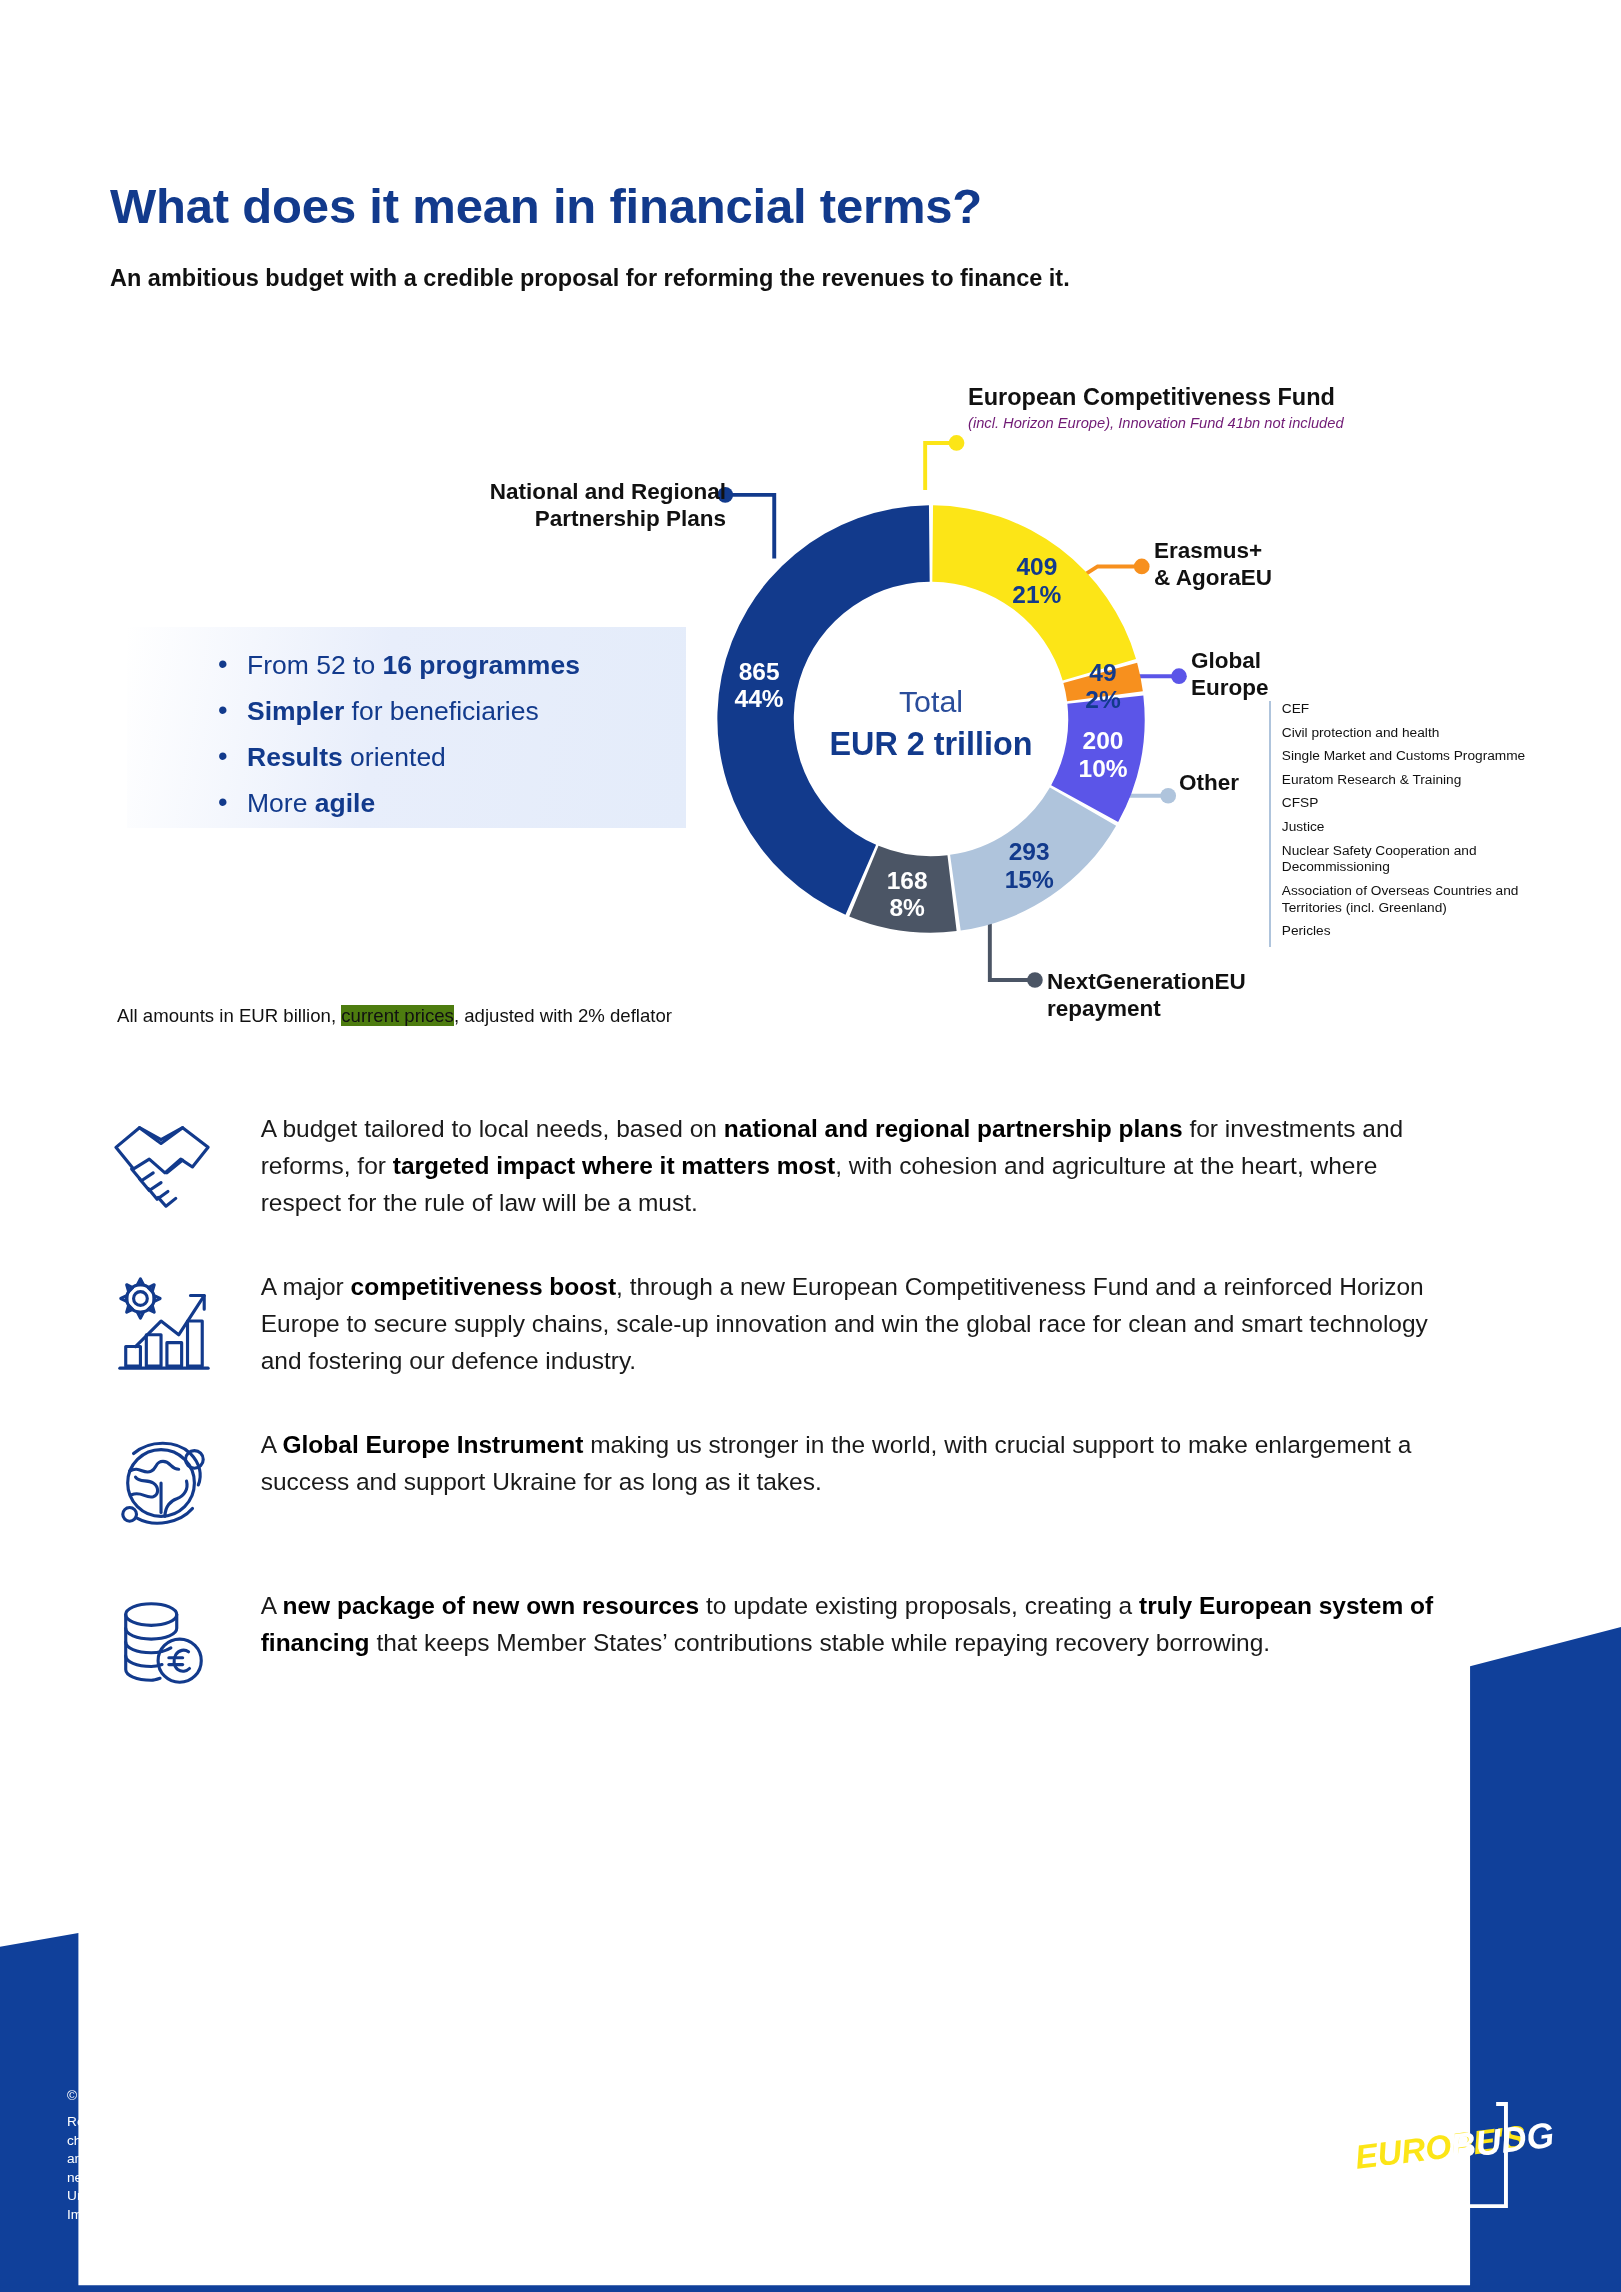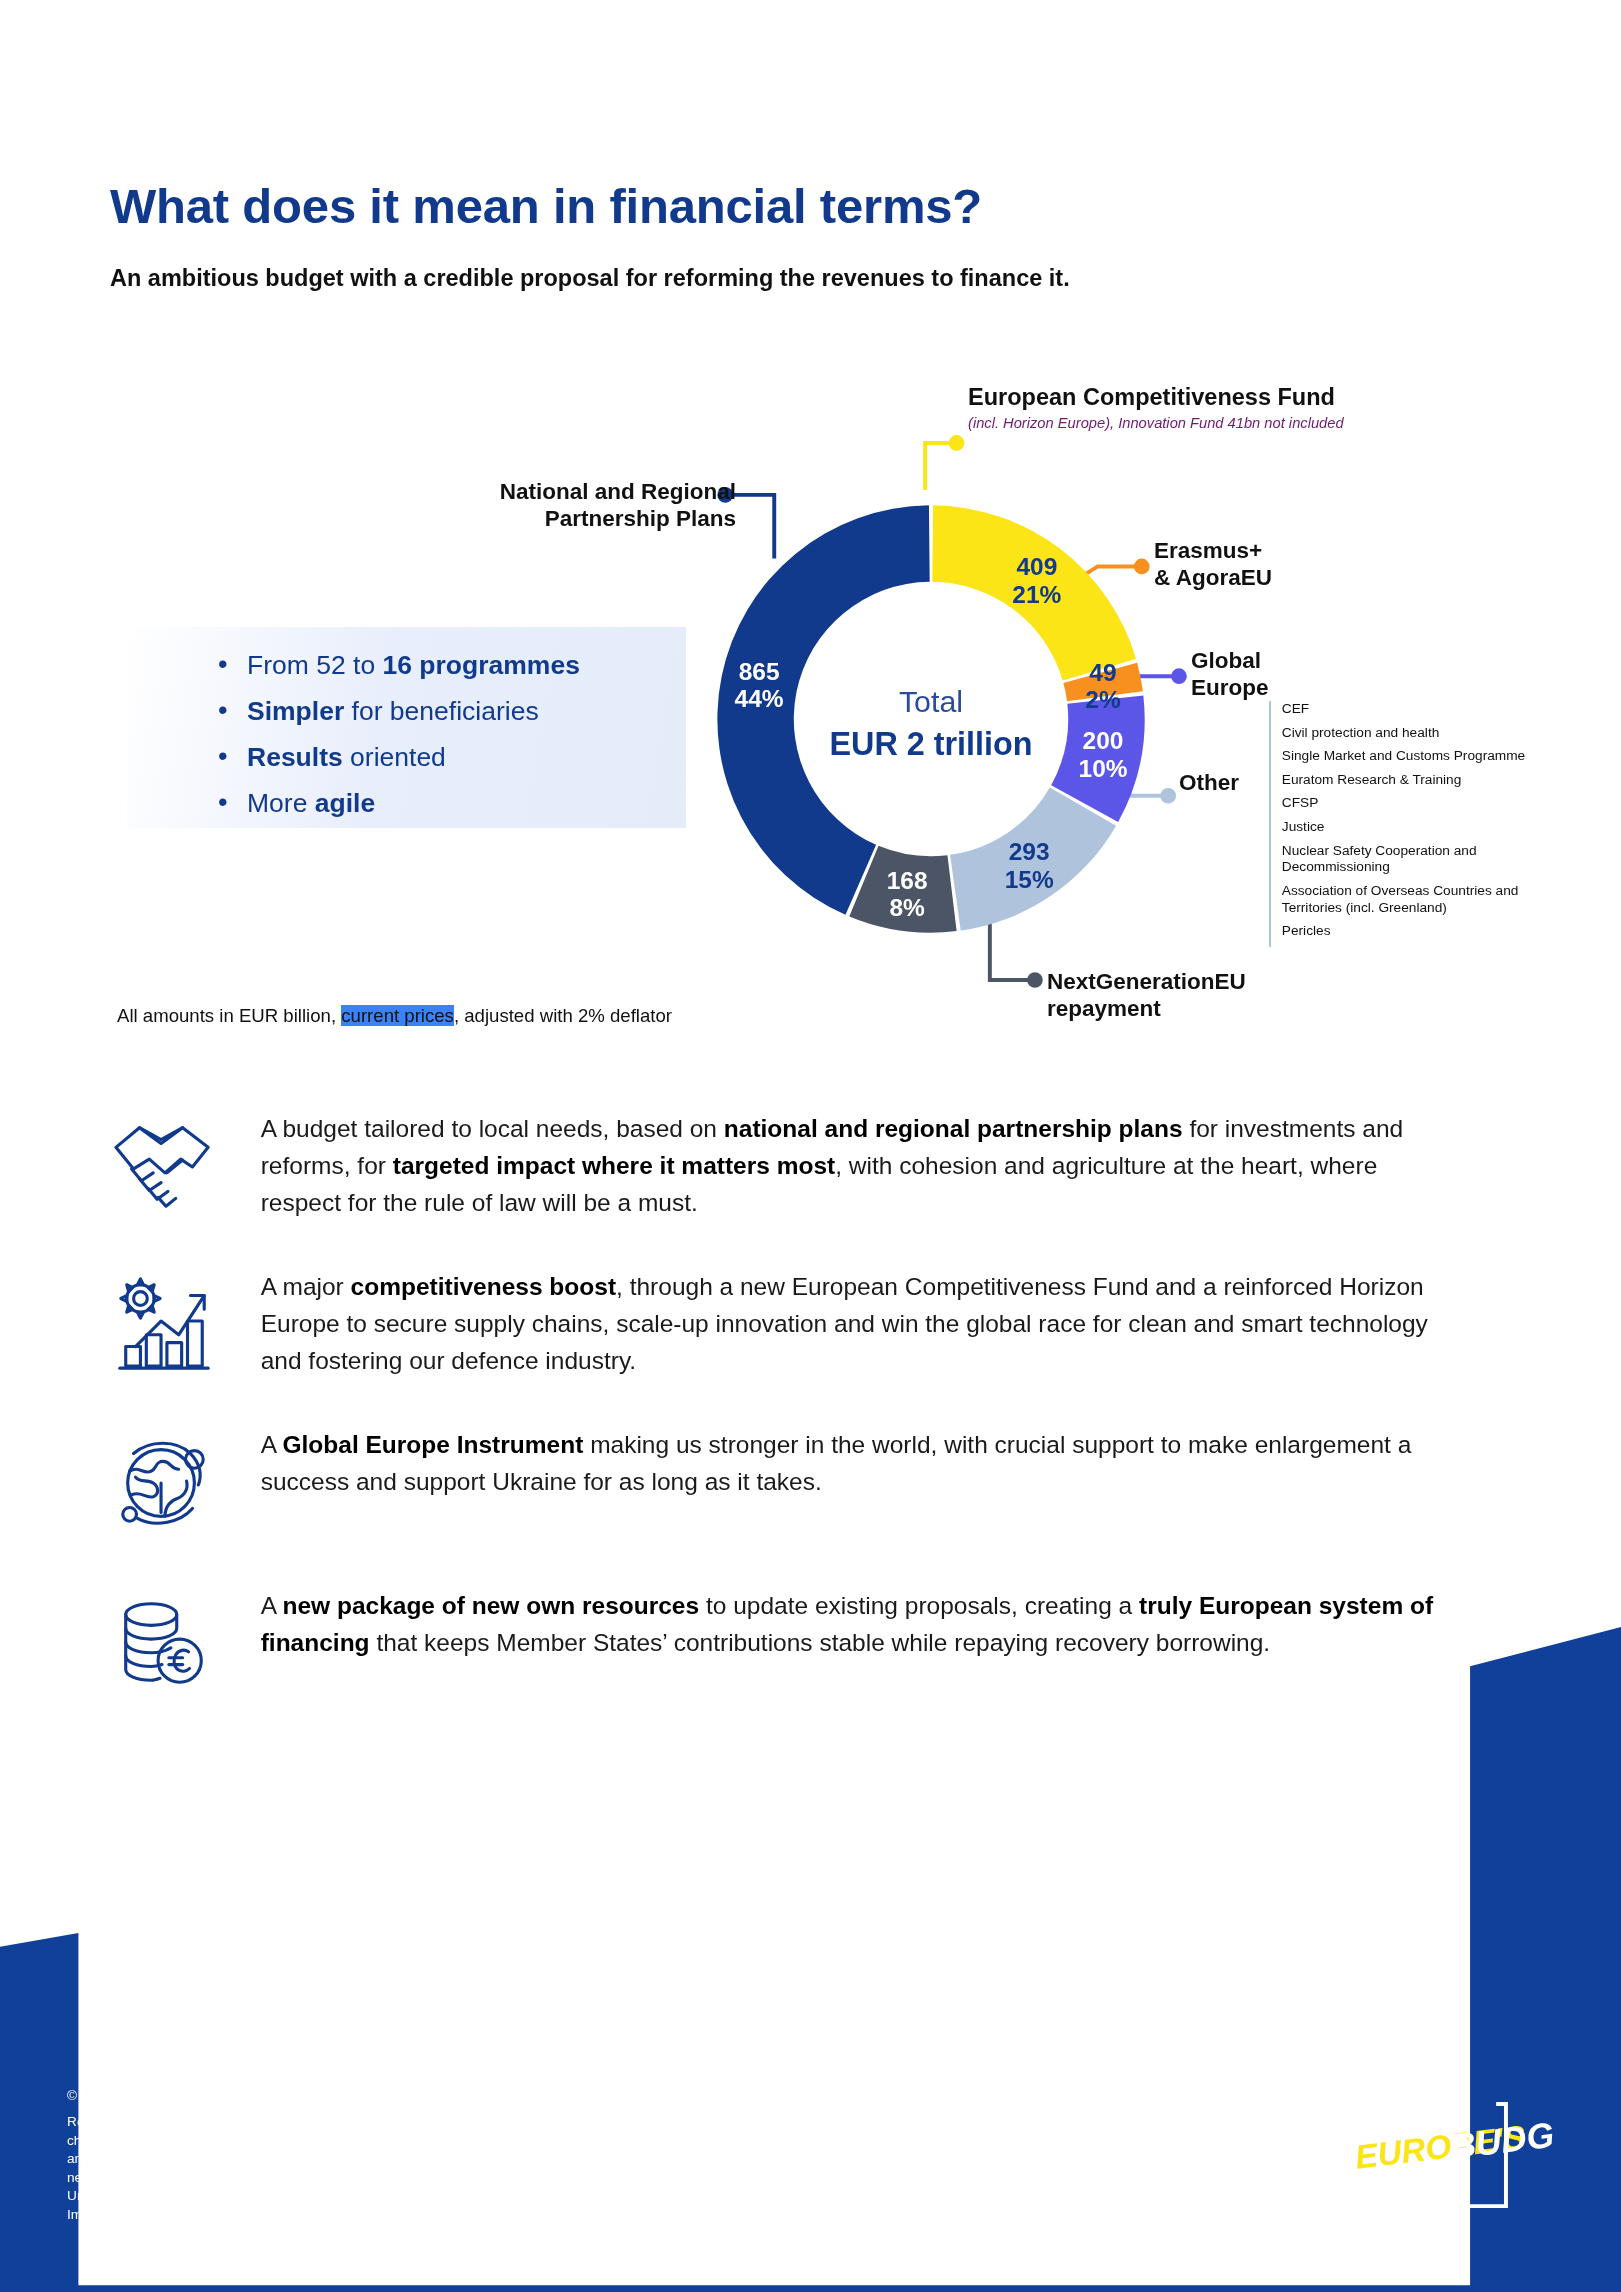--- a/index.html
+++ b/index.html
@@ -39,21 +39,21 @@
   
   #donut-wrap{position:absolute;left:686px;top:469px;width:490px;height:500px;}
   #donut-svg{display:block;}
   .seg-val{font-weight:bold;font-size:25px;font-family:"Liberation Sans",sans-serif;}
   .center-total{fill:#2A4D9B;font-size:31px;font-family:"Liberation Sans",sans-serif;}
   .center-amount{fill:#123A8C;font-size:33px;font-weight:bold;font-family:"Liberation Sans",sans-serif;}
 
   
   .callout{position:absolute;color:#111111;font-size:22.5px;line-height:27.4px;font-weight:600;}
 
-  #lbl-nrpp{left:442px;top:478px;width:294px;text-align:right;}
+  #lbl-nrpp{left:432px;top:478px;width:294px;text-align:right;}
   #lbl-ecf{left:968px;top:384px;width:412px;}
   #lbl-ecf .ecf-title{font-size:23.5px;font-weight:600;color:#111;}
   #lbl-ecf .ecf-sub{font-size:14.7px;font-style:italic;font-weight:normal;line-height:18.6px;color:#701a75;margin-top:2.9px;}
   #lbl-erasmus{left:1154px;top:537px;width:255px;}
   #lbl-global{left:1191px;top:647px;width:176px;}
   #lbl-other{left:1179px;top:769px;width:118px;}
   #lbl-ngeu{left:1047px;top:968px;width:274px;}
 
   
   #other-list{
@@ -62,21 +62,21 @@
   }
   #other-list div{font-size:13.7px;line-height:16.7px;color:#111;margin-bottom:6.9px;}
 
   
   #leader-svg{position:absolute;left:0;top:0;width:1621px;height:1078px;pointer-events:none;}
 
   
   #footnote{
     position:absolute;left:117px;top:1005px;font-size:18.6px;color:#111;white-space:nowrap;
   }
-  #footnote .hl{background:#3b82f6;}
+  #footnote .hl{background:#4d7c0f;}
 
   
   .feature{position:absolute;left:110px;width:1353px;display:flex;gap:12px;}
   .feature .ficon{width:125px;flex:0 0 125px;display:flex;align-items:flex-start;justify-content:flex-start;padding-top:3.9px;}
   .feature .ftext{font-size:24.5px;line-height:37px;color:#1a1a1a;padding-left:13.7px;}
   .feature .ftext b{font-weight:bold;color:#000;}
   #feature-0{top:1110px;}
   #feature-1{top:1268px;}
   #feature-2{top:1426px;}
   #feature-3{top:1587px;}

